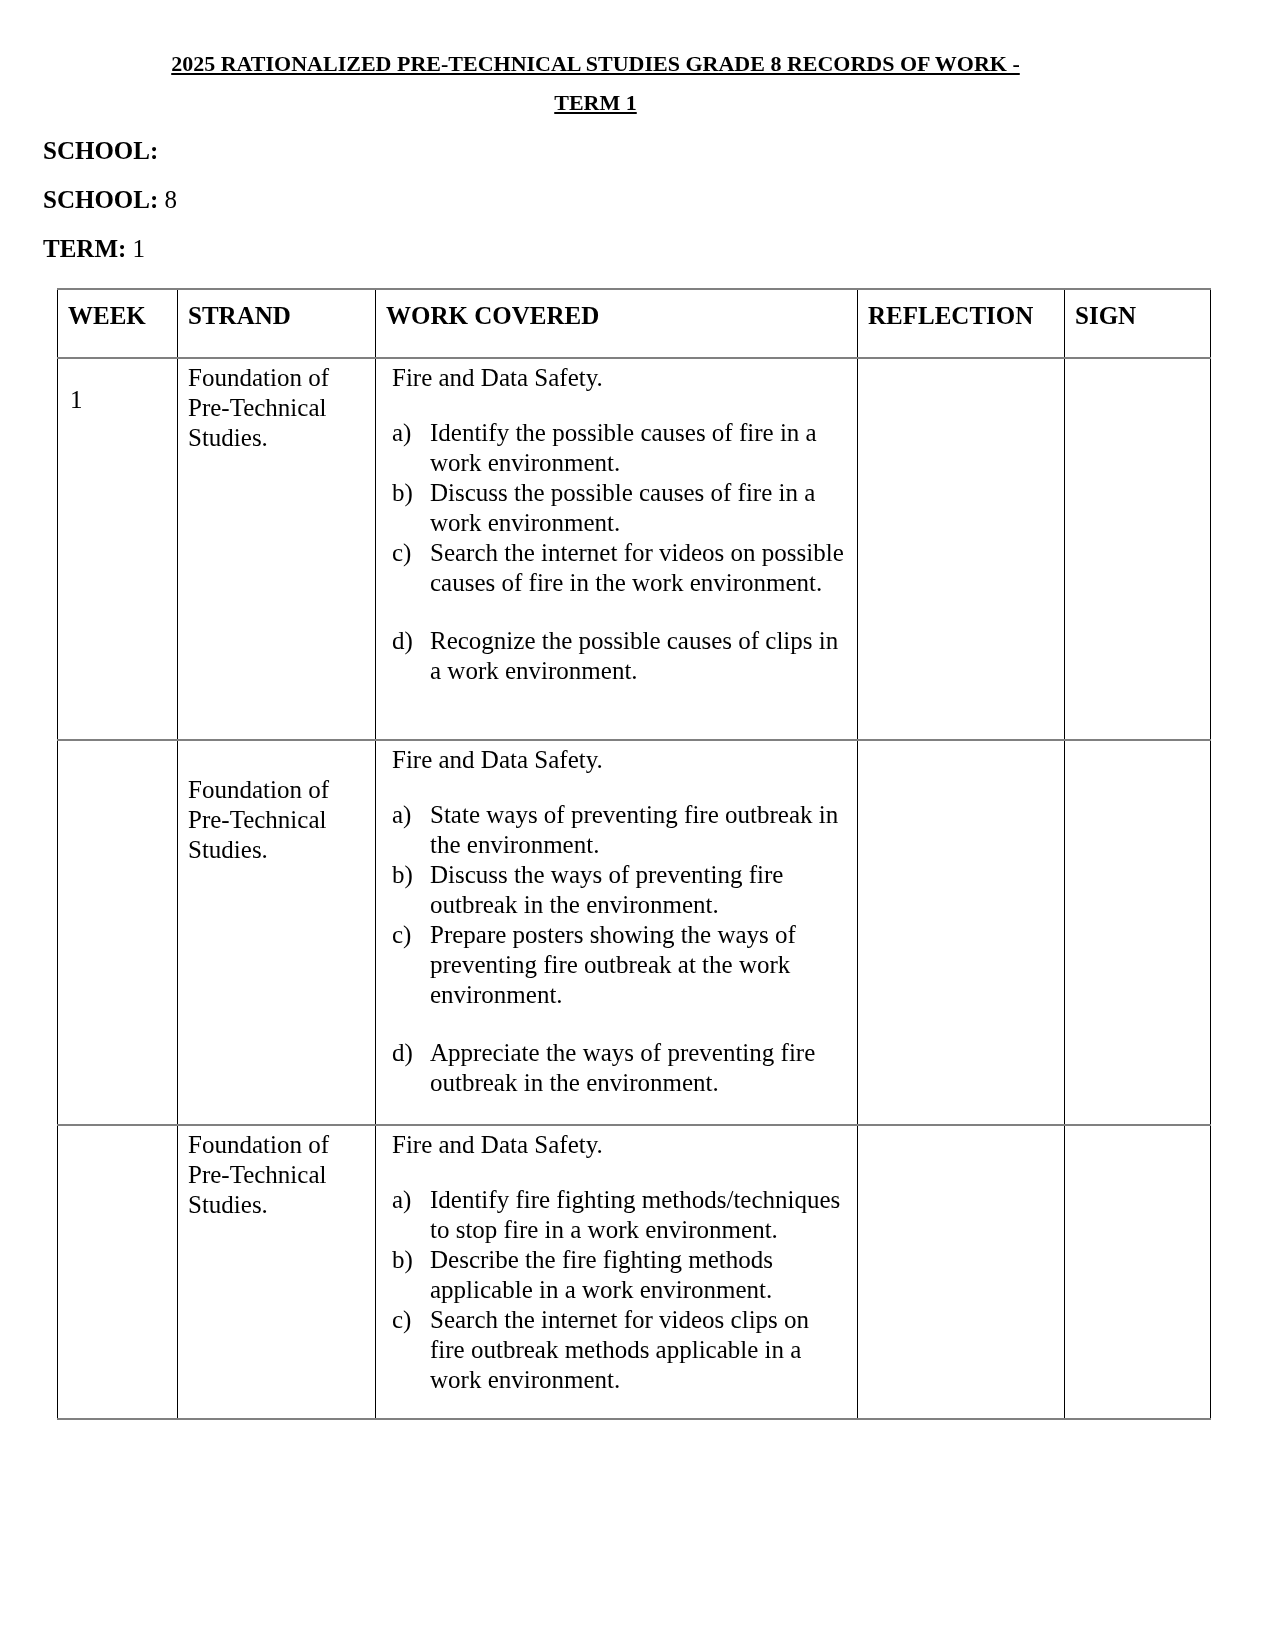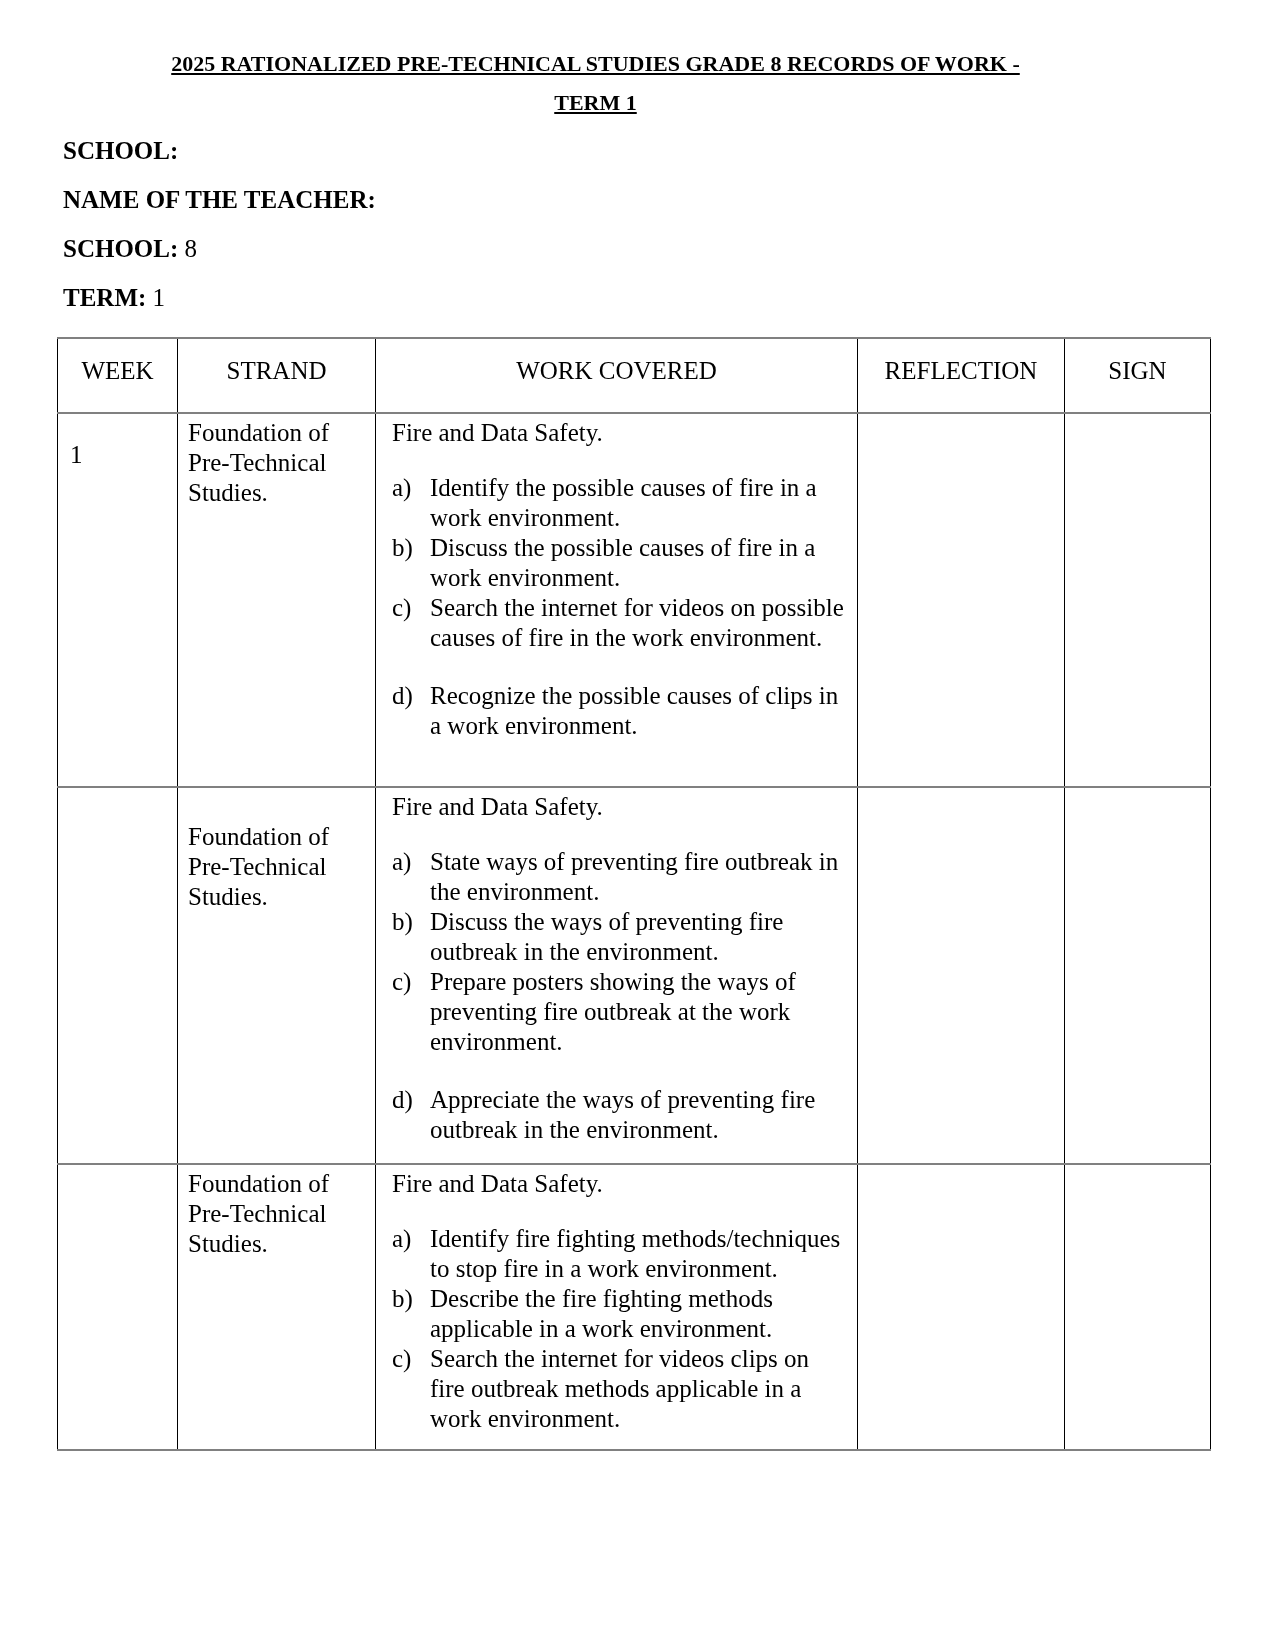--- a/index.html
+++ b/index.html
@@ -13,69 +13,68 @@
 
   
   .doc-title {
     width:1105px; margin:0 0 6px 0;
     text-align:center; font-size:22px; line-height:39px; font-weight:bold;
   }
   .doc-title .tline { display:block; }
   .doc-title .tline > span { text-decoration:underline; }
 
   
-  .fields { margin-top:14px;margin-left:20px; }
+  .fields { margin-top:14px; }
   .field {
     font-size:25px; line-height:30px; margin:0 0 19px 0;
     white-space:pre-wrap;
   }
   .fb { font-weight:bold; }
 
   
   table.rw {
     border-collapse:collapse; table-layout:fixed;
     width:1153px; margin:24px 0 0 14px;
   }
   .rw th, .rw td {
     border-left:1px solid #000; border-right:1px solid #000;
     border-top:2px solid #808080; border-bottom:2px solid #808080;
     vertical-align:top; text-align:left;
     font-size:25px; line-height:30px;
     padding:4px 10px;
   }
-  .rw th { font-weight:normal; height:52px; padding-top:17px;text-align:center; }
+  .rw th { font-weight:bold; height:52px; padding-top:11px; }
   .rw td { font-weight:normal; }
   col.c1 { width:120px; } col.c2 { width:198px; } col.c3 { width:482px; }
   col.c4 { width:207px; } col.c5 { width:146px; }
   tr.r1 > td { height:360px; }
   tr.r2 > td { height:363px; }
   tr.r3 > td { height:272px; }
 
-  td.work { padding:4px 8px 8px 16px; }
+  td.work { padding:4px 8px 16px 16px; }
   .topic { margin-bottom:25px; }
   .li { display:flex; }
   .li .mk { flex:0 0 38px; }
   .li .tx { flex:1 1 auto; }
   .li.gap { margin-top:28px; }
   .week-val { margin-top:22px; padding-left:2px; }
   td.strand-pad .strand-text { margin-top:30px; }
 </style>
 </head>
 <body>
 
 <div class="page">
 
   <h1 class="doc-title">
     <span class="tline"><span>2025 RATIONALIZED PRE-TECHNICAL STUDIES GRADE 8 RECORDS OF WORK -</span></span>
     <span class="tline"><span>TERM 1</span></span>
   </h1>
 
   <div class="fields">
     <p class="field"><span class="fb">SCHOOL:</span><span></span></p>
-    <p class="field"><span class="fb">NAME OF THE TEACHER:</span><span></span></p>
     <p class="field"><span class="fb">SCHOOL:</span><span> 8</span></p>
     <p class="field"><span class="fb">TERM:</span><span> 1</span></p>
   </div>
 
   <table class="rw">
     <colgroup>
       <col class="c1">
         <col class="c2">
         <col class="c3">
         <col class="c4">

